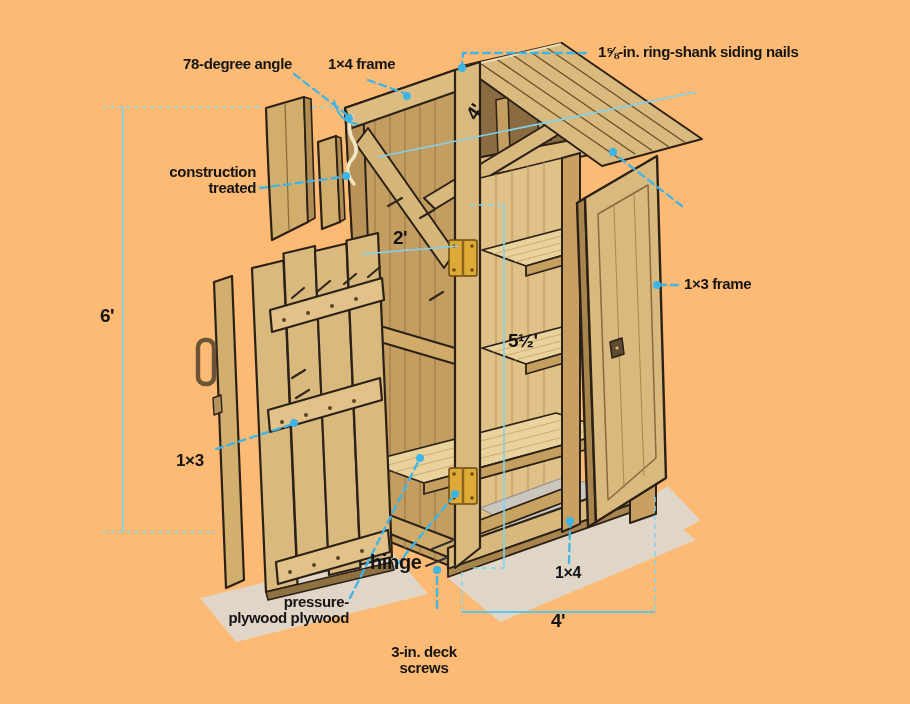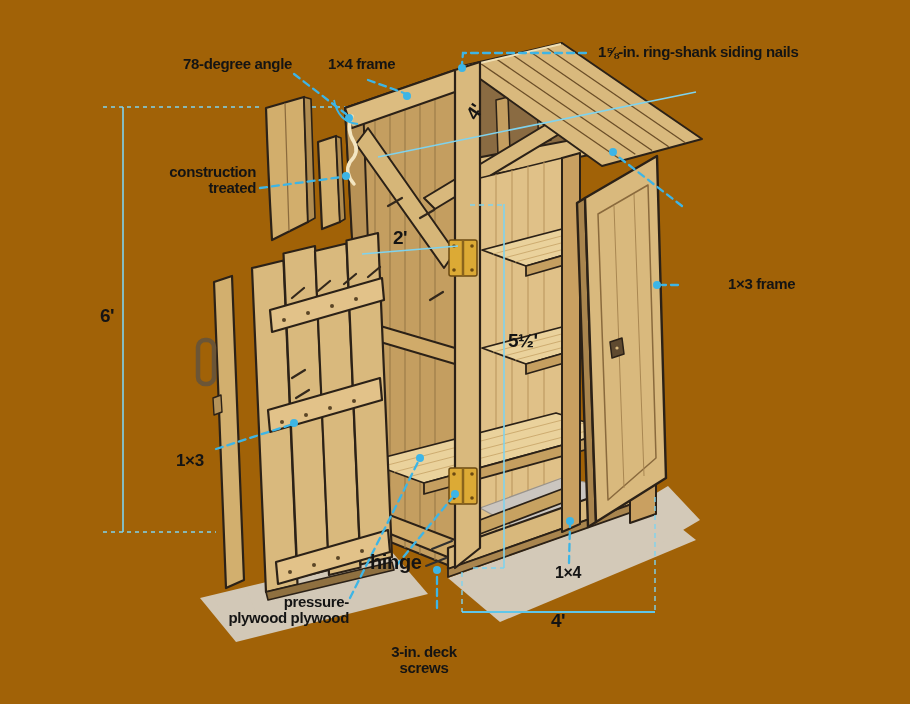--- a/index.html
+++ b/index.html
@@ -1,17 +1,17 @@
 <!DOCTYPE html>
 <html><head>
 <meta charset="utf-8">
 <style>
   html,body{margin:0;padding:0;background:#ffffff;}
   .stage{
-    position:relative;width:910px;height:704px;background:#a16207;overflow:hidden;
+    position:relative;width:910px;height:704px;background:#fdba74;overflow:hidden;
     font-family:"Liberation Sans",sans-serif;
   }
   .stage svg{position:absolute;left:0;top:0;}
   .lbl{
     position:absolute;color:#141414;font-weight:700;font-size:15px;line-height:1.07;
     letter-spacing:-0.35px;white-space:nowrap;
   }
   .lbl span{display:block;}
   .dim{font-size:19px;letter-spacing:-0.5px;}
   .r-align{text-align:right;}
@@ -277,21 +277,21 @@
 <div class="lbl" style="left:328px;top:56px;">1×4 frame</div>
 
 <div class="lbl" style="left:589px;top:44px;margin-left:9px;">1⅝-in. ring-shank siding nails</div>
 
 <div class="lbl r-align" style="left:135px;top:164px;width:121px;">
   <span>construction</span>
   <span>treated</span>
 </div>
 
 
-<div class="lbl" style="left:684px;top:276px;margin-left:44px;">1×3 frame</div>
+<div class="lbl" style="left:684px;top:276px;">1×3 frame</div>
 
 <div class="lbl dim" style="left:100px;top:306px;">6'</div>
 
 <div class="lbl dim" style="left:393px;top:228px;">2'</div>
 
 <div class="lbl dim" style="left:508px;top:331px;">5½'</div>
 
 <div class="lbl dim rot" style="left:468px;top:102px;">4'</div>
 
 <div class="lbl" style="left:176px;top:452px;font-size:17px;">1×3</div>

